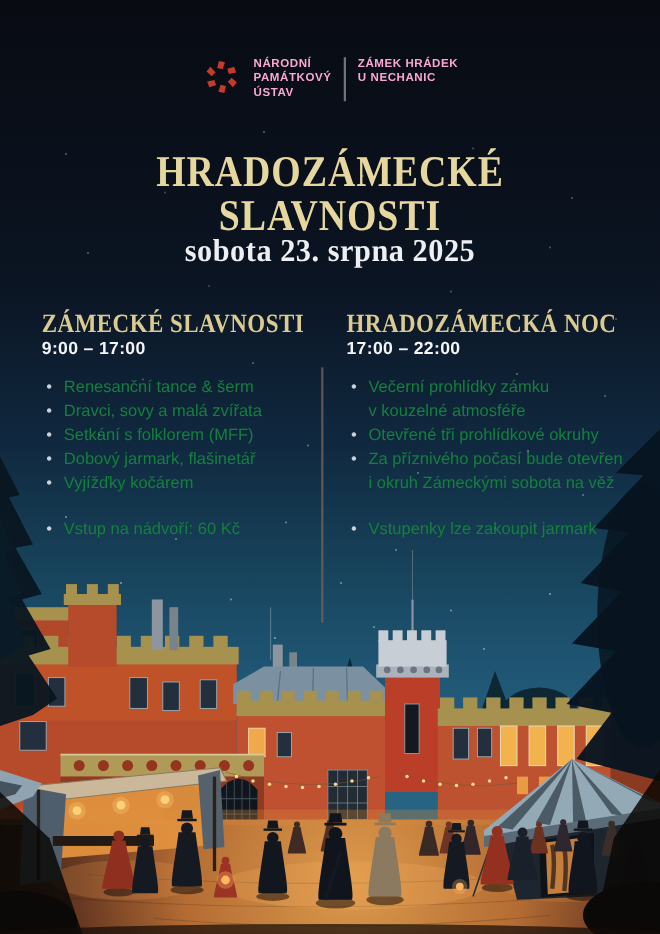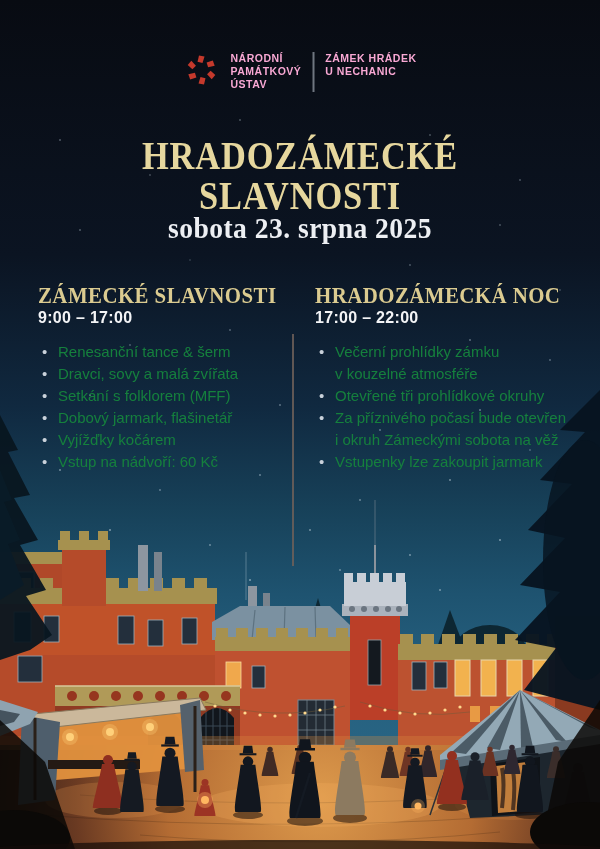--- a/index.html
+++ b/index.html
@@ -33,21 +33,21 @@
   .col.right{margin-left:25px;width:270px;}
   .col h3{margin:0;font-family:"Liberation Serif",serif;font-weight:bold;
           font-size:24px;line-height:1;letter-spacing:.5px;color:#dbcb90;
           transform:scaleX(.87);transform-origin:0 50%;white-space:nowrap;}
   .time{font-size:16px;font-weight:bold;color:#f3f4f6;
         letter-spacing:.3px;line-height:22px;}
   ul.events{list-style:none;margin:12px 0 0;padding:0;}
   ul.events li{margin:0;padding:0;}
   .line{position:relative;padding-left:20px;font-size:15px;line-height:22px;color:#15803d;}
   .line.with-bullet::before{content:"\2022";position:absolute;left:4px;color:#c9d1da;}
-  .note-wrap{}
+  .note-wrap{margin-top:19px;}
 
   .divider{position:absolute;left:292px;top:334px;width:2px;height:232px;
            background:#6e6059;opacity:.85;}
 </style>
 </head>
 <body>
 
 <div class="poster">
 
   <svg class="illustration" viewBox="0 0 600 849" width="600" height="849" xmlns="http://www.w3.org/2000/svg">

